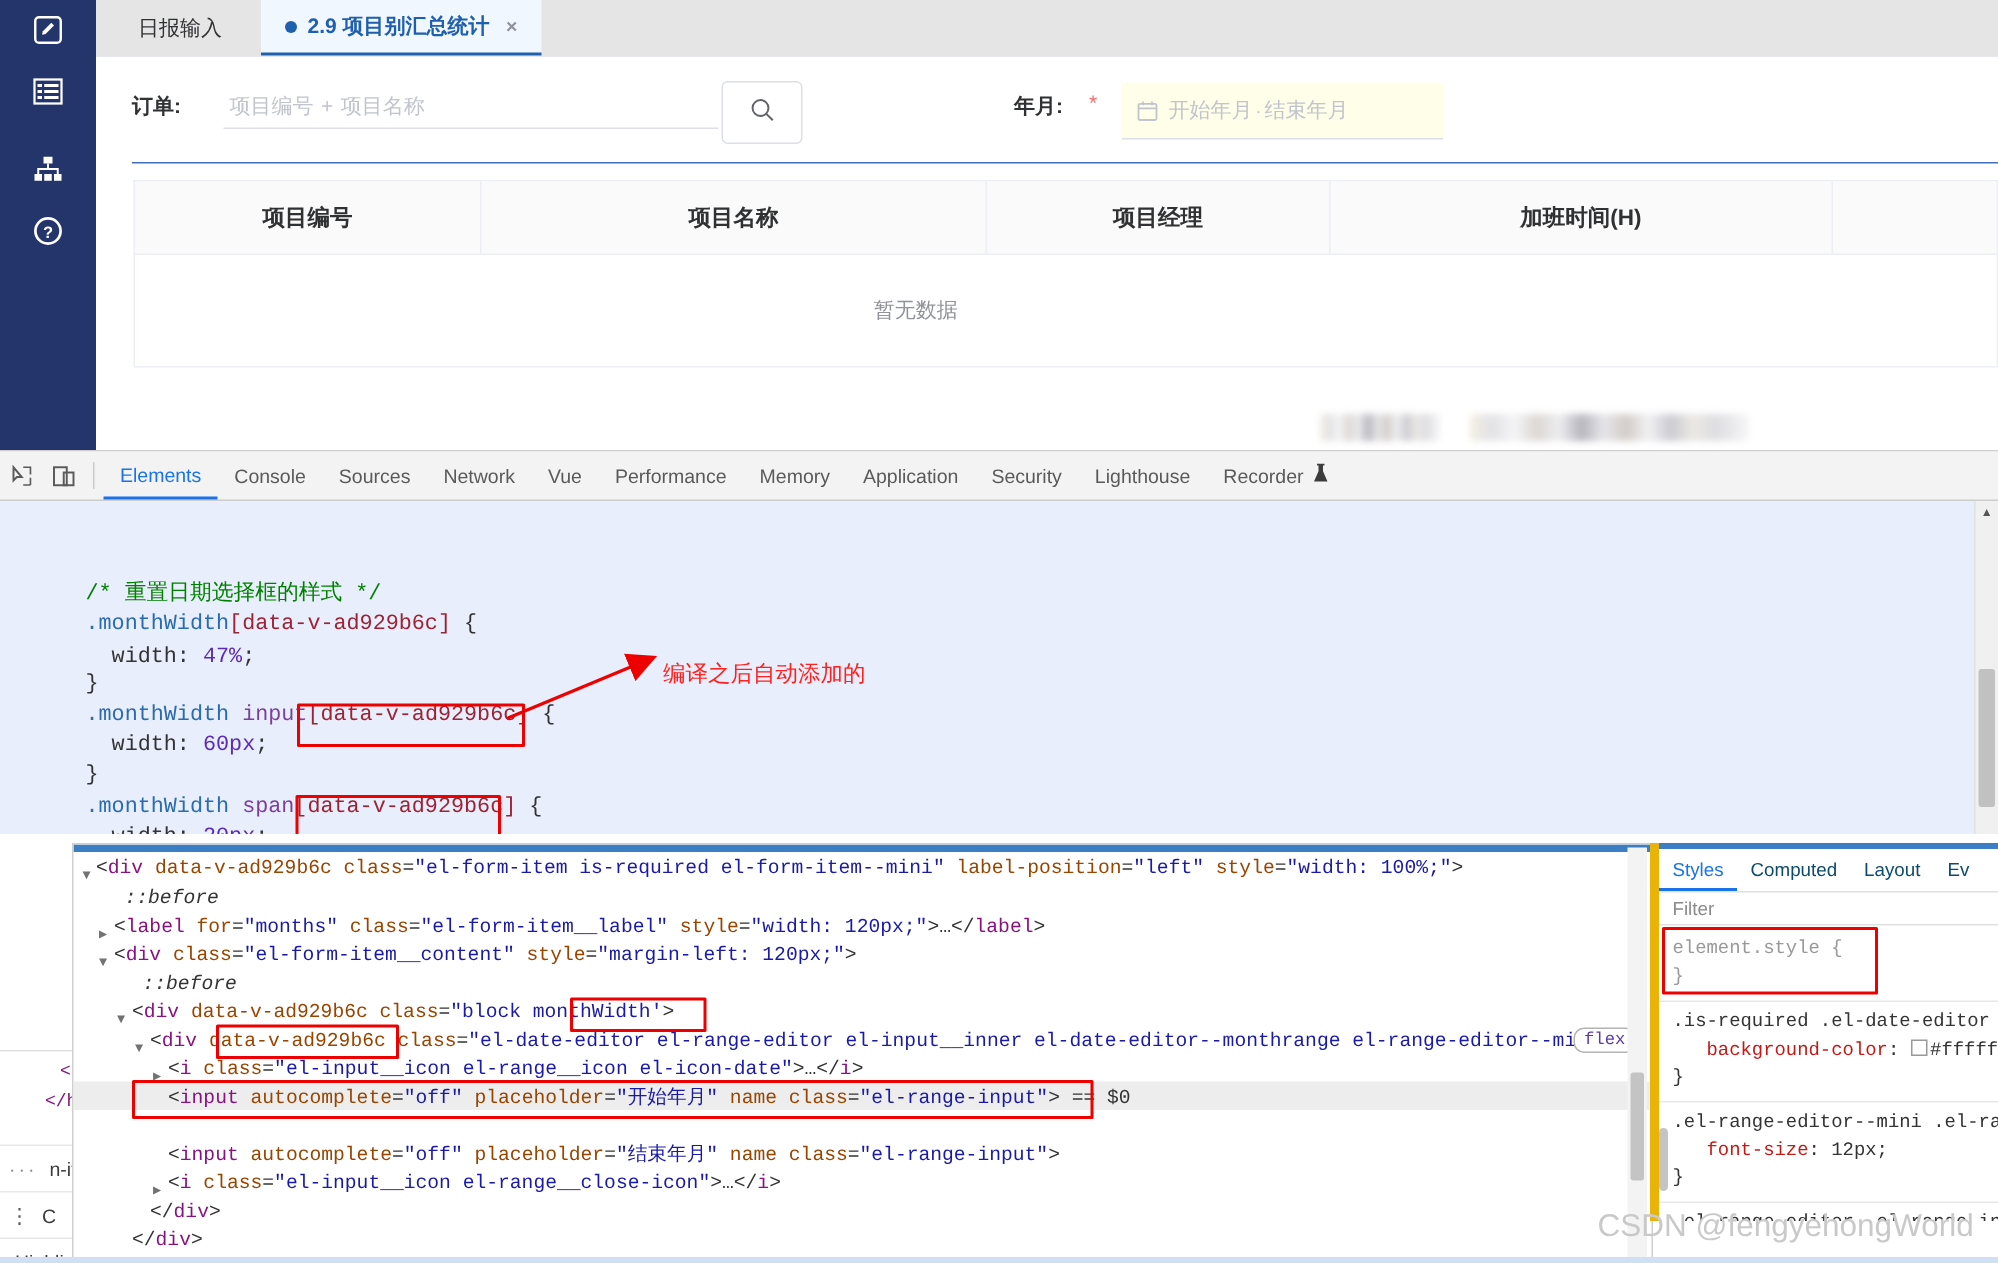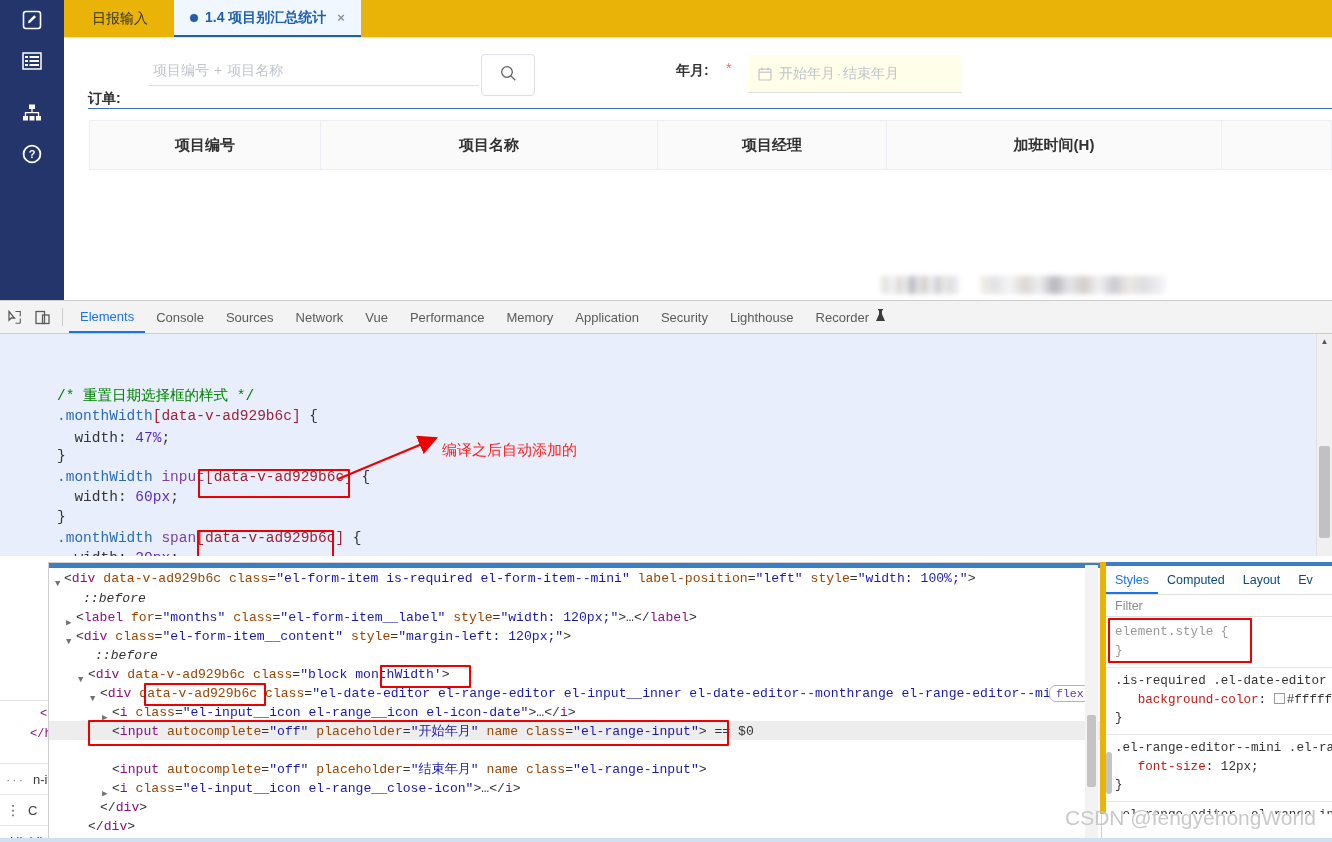--- a/index.html
+++ b/index.html
@@ -10,30 +10,30 @@
     -webkit-font-smoothing:antialiased;
   }
   .app{position:absolute;left:0;top:0;width:1332px;height:842px;}
 
   
   .webapp{position:absolute;left:0;top:0;width:1332px;height:300px;background:#fff;overflow:hidden;}
   .sidebar{position:absolute;left:0;top:0;width:64px;height:300px;background:#23356b;}
   .side-ic{position:absolute;left:0;width:64px;height:30px;display:flex;align-items:center;justify-content:center;color:#fff;cursor:pointer;}
   .side-ic svg{display:block;}
 
-  .tabbar{position:absolute;left:64px;top:0;width:1268px;height:37px;background:#eab308;border-bottom:1px solid #e4e7ed;}
+  .tabbar{position:absolute;left:64px;top:0;width:1268px;height:37px;background:#e5e5e5;border-bottom:1px solid #e4e7ed;}
   .tab{position:absolute;top:0;height:37px;display:flex;align-items:center;box-sizing:border-box;font-size:14px;color:#303133;cursor:pointer;padding:0 18px;}
   .tab.plain{left:10px;}
   .tab.active{left:110px;background:#f0f7ff;border-bottom:2px solid #1f5fad;color:#1f5fad;font-weight:700;padding:0 16px;}
   .tab-dot{width:8px;height:8px;border-radius:50%;background:#1f5fad;margin-right:7px;}
   .tab-close{margin-left:11px;font-size:13px;color:#909399;line-height:1;}
 
   .formbar{position:absolute;left:64px;top:38px;width:1268px;height:65px;background:#fff;}
   .frm-label{position:absolute;font-size:14px;font-weight:700;color:#303133;}
-  .lbl-order{left:24px;top:24px;margin-top:28px;}
+  .lbl-order{left:24px;top:24px;}
   .lbl-ym{left:612px;top:24px;}
   .req-star{position:absolute;left:662px;top:22px;color:#f56c6c;font-size:14px;}
 
   .order-input{position:absolute;left:85px;top:18px;width:330px;height:30px;border:none;border-bottom:1px solid #dcdfe6;background:transparent;
     font-size:14px;color:#c0c4cc;outline:none;font-family:"Liberation Sans",sans-serif;padding:0 4px;box-sizing:border-box;}
   .order-ph{position:absolute;left:89px;top:24px;font-size:14px;color:#c0c4cc;pointer-events:none;}
   .order-ph .plus{color:#c0c4cc;margin:0 5px;}
   .search-btn{position:absolute;left:481px;top:54px;width:52px;height:40px;border:1px solid #dcdfe6;border-radius:4px;background:#fff;
     display:flex;align-items:center;justify-content:center;cursor:pointer;}
 
@@ -177,21 +177,21 @@
         </span>
       </div>
     </div>
 
     <div class="tabbar">
       <div class="tab plain">
         <span>日报输入</span>
       </div>
       <div class="tab active">
         <span class="tab-dot"></span>
-        <span>1.4 项目别汇总统计</span>
+        <span>2.9 项目别汇总统计</span>
         <span class="tab-close">×</span>
       </div>
     </div>
 
     <div class="formbar">
       <div class="frm-label lbl-order">订单:</div>
       <input class="order-input" value="" style="">
       <div class="order-ph">
         <span>项目编号</span><span class="plus">+</span><span>项目名称</span>
       </div>
@@ -224,20 +224,23 @@
 
     <div class="divider"></div>
 
     <div class="tbl">
       <div class="thead">
         <div class="th" style="width:231px">项目编号</div>
         <div class="th" style="width:337px">项目名称</div>
         <div class="th" style="width:229px">项目经理</div>
         <div class="th" style="width:335px">加班时间(H)</div>
         <div class="th" style="width:109px"></div>
+      </div>
+      <div class="tbody">
+        <div class="empty-txt">暂无数据</div>
       </div>
     </div>
 
     <div class="blur-wrap">
       <div class="blur" style="left:880px;top:0;width:80px;"></div>
       <div class="blur" style="left:980px;top:0;width:186px;"></div>
     </div>
   </div>
 
   <div class="devtools">

